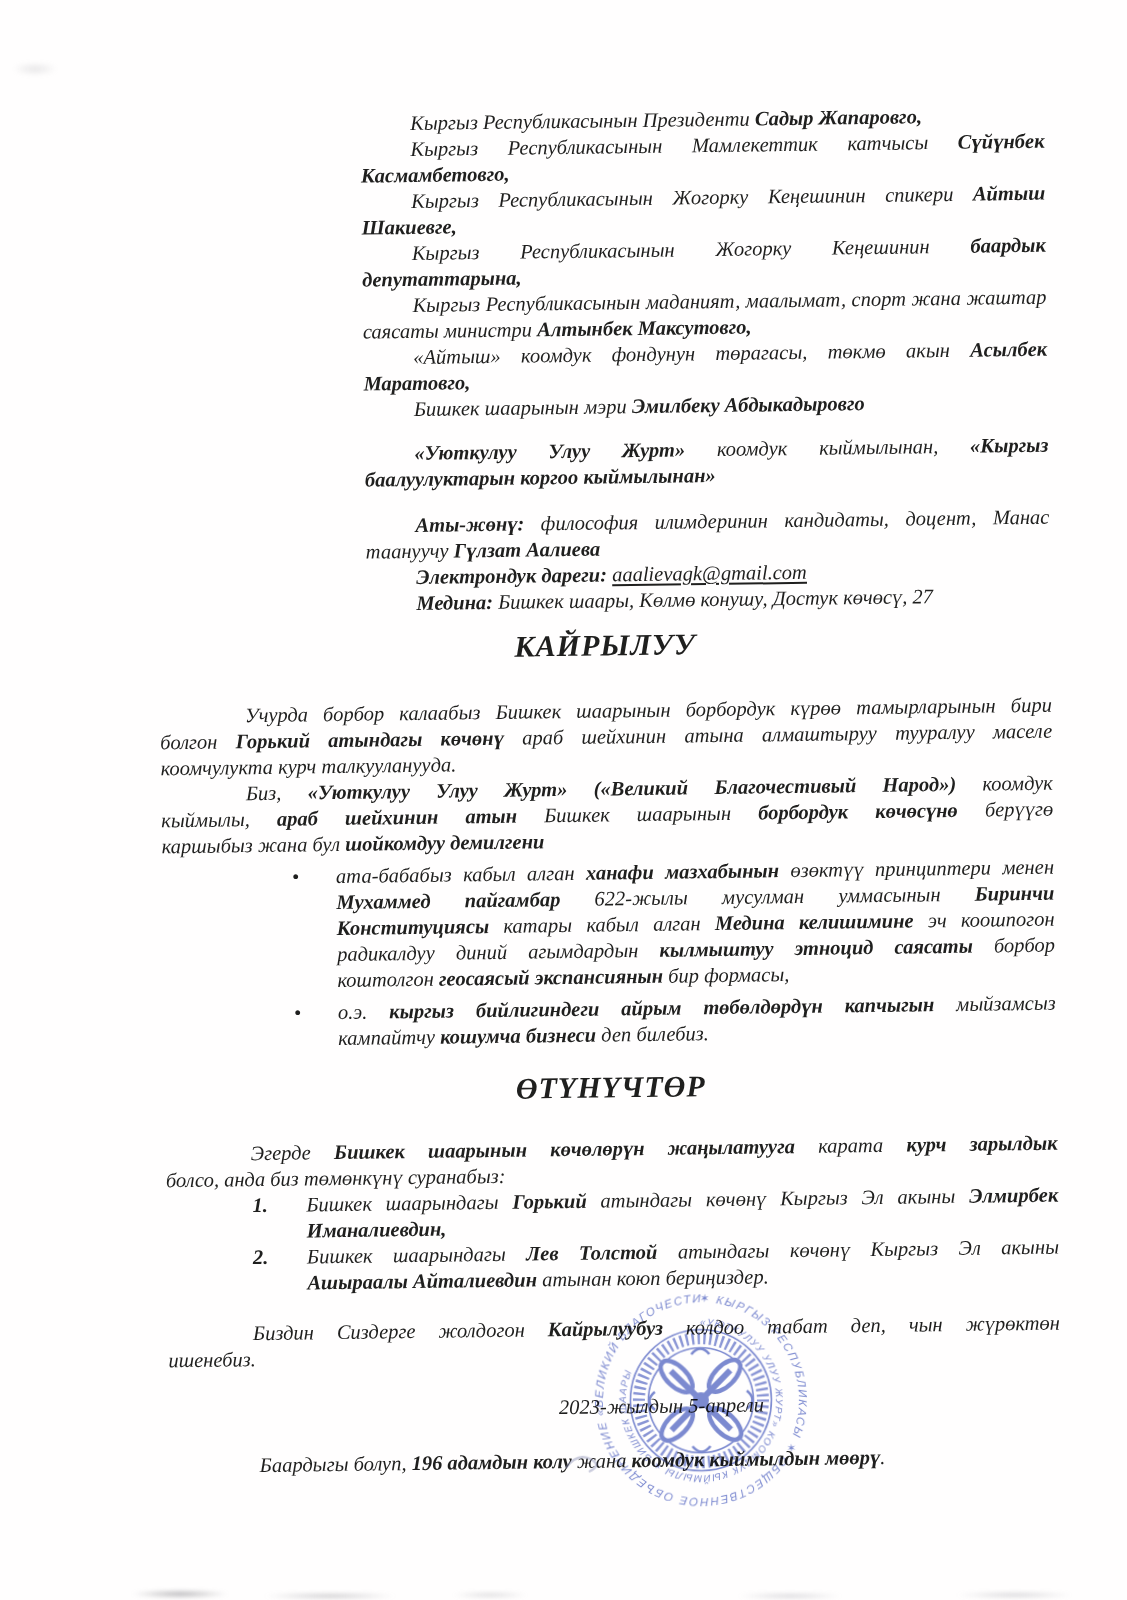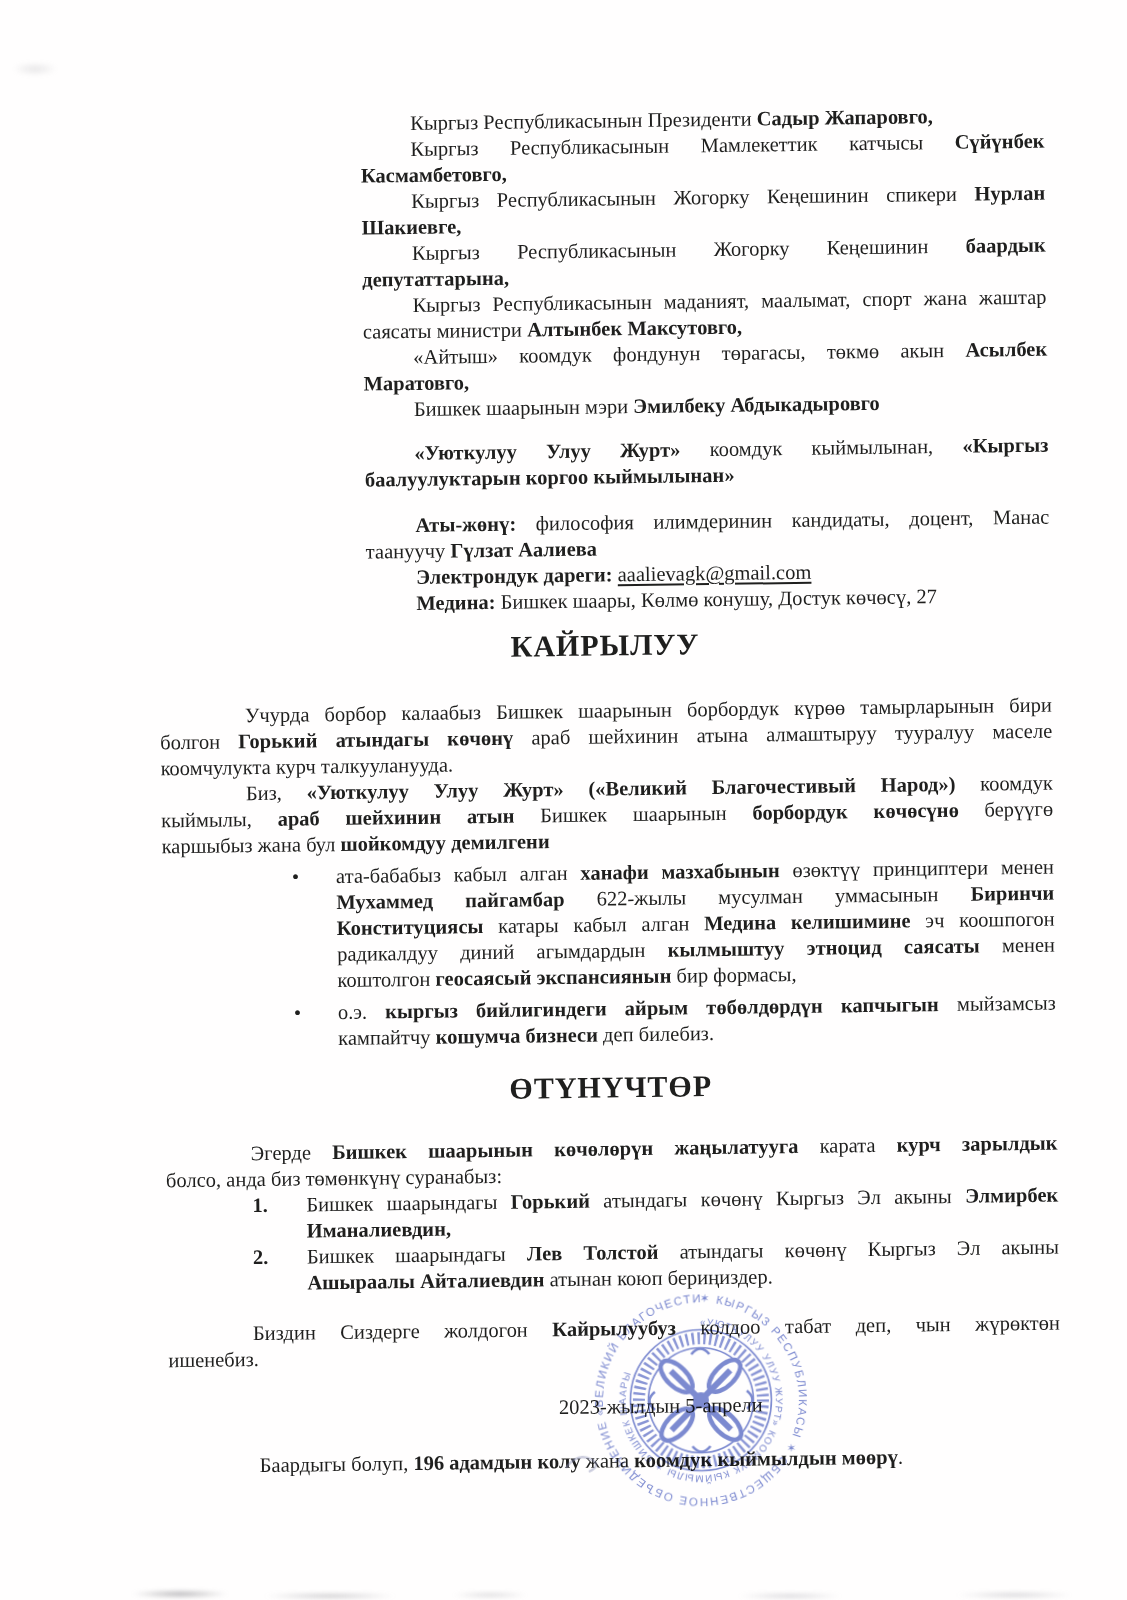--- a/index.html
+++ b/index.html
@@ -60,34 +60,34 @@
   }
   .scan-smudge-topleft{
     position:absolute;left:12px;top:62px;width:46px;height:14px;
     background:radial-gradient(closest-side, rgba(150,150,155,.22), transparent);
     filter:blur(2px);
   }
 </style>
 </head>
 <body>
 
-<div class="sheet" style="color: rgb(31, 31, 30);">
+<div class="sheet" style="color: rgb(31, 31, 30); font-style: italic;">
   <div class="tilt">
     <div class="content">
 
       <div class="addr">
           <div>
             <div class="tl i"><span>Кыргыз Республикасынын Президенти </span><span class="b">Садыр Жапаровго,</span></div>
           </div>
           <div>
             <div class="tl j i"><span>Кыргыз Республикасынын Мамлекеттик катчысы </span><span class="b">Сүйүнбек</span></div>
             <div class="tl"><span class="b">Касмамбетовго,</span></div>
           </div>
           <div>
-            <div class="tl j i"><span>Кыргыз Республикасынын Жогорку Кеңешинин спикери </span><span class="b">Нурлан</span></div>
+            <div class="tl j i"><span>Кыргыз Республикасынын Жогорку Кеңешинин спикери </span><span class="b">Айтыш</span></div>
             <div class="tl"><span class="b">Шакиевге,</span></div>
           </div>
           <div>
             <div class="tl j i"><span>Кыргыз Республикасынын Жогорку Кеңешинин </span><span class="b">баардык</span></div>
             <div class="tl"><span class="b">депутаттарына,</span></div>
           </div>
           <div>
             <div class="tl j i"><span>Кыргыз Республикасынын маданият, маалымат, спорт жана жаштар</span></div>
             <div class="tl"><span>саясаты министри </span><span class="b">Алтынбек Максутовго,</span></div>
           </div>
@@ -133,21 +133,21 @@
           </div>
         </div>
 
       <div class="bullets">
           <div class="bullet-item">
             <span class="bmark">•</span>
             <div class="btext">
               <div class="tl j"><span>ата-бабабыз кабыл алган </span><span class="b">ханафи мазхабынын</span><span> өзөктүү принциптери менен</span></div>
               <div class="tl j"><span class="b">Мухаммед пайгамбар</span><span> 622-жылы мусулман уммасынын </span><span class="b">Биринчи</span></div>
               <div class="tl j"><span class="b">Конституциясы</span><span> катары кабыл алган </span><span class="b">Медина келишимине</span><span> эч коошпогон</span></div>
-              <div class="tl j"><span>радикалдуу диний агымдардын </span><span class="b">кылмыштуу этноцид саясаты</span><span> менен</span></div>
+              <div class="tl j"><span>радикалдуу диний агымдардын </span><span class="b">кылмыштуу этноцид саясаты</span><span> борбор</span></div>
               <div class="tl"><span>коштолгон </span><span class="b">геосаясый экспансиянын</span><span> бир формасы,</span></div>
             </div>
           </div>
           <div class="bullet-item">
             <span class="bmark">•</span>
             <div class="btext">
               <div class="tl j"><span>о.э. </span><span class="b">кыргыз бийлигиндеги айрым төбөлдөрдүн капчыгын</span><span> мыйзамсыз</span></div>
               <div class="tl"><span>кампайтчу </span><span class="b">кошумча бизнеси</span><span> деп билебиз.</span></div>
             </div>
           </div>

